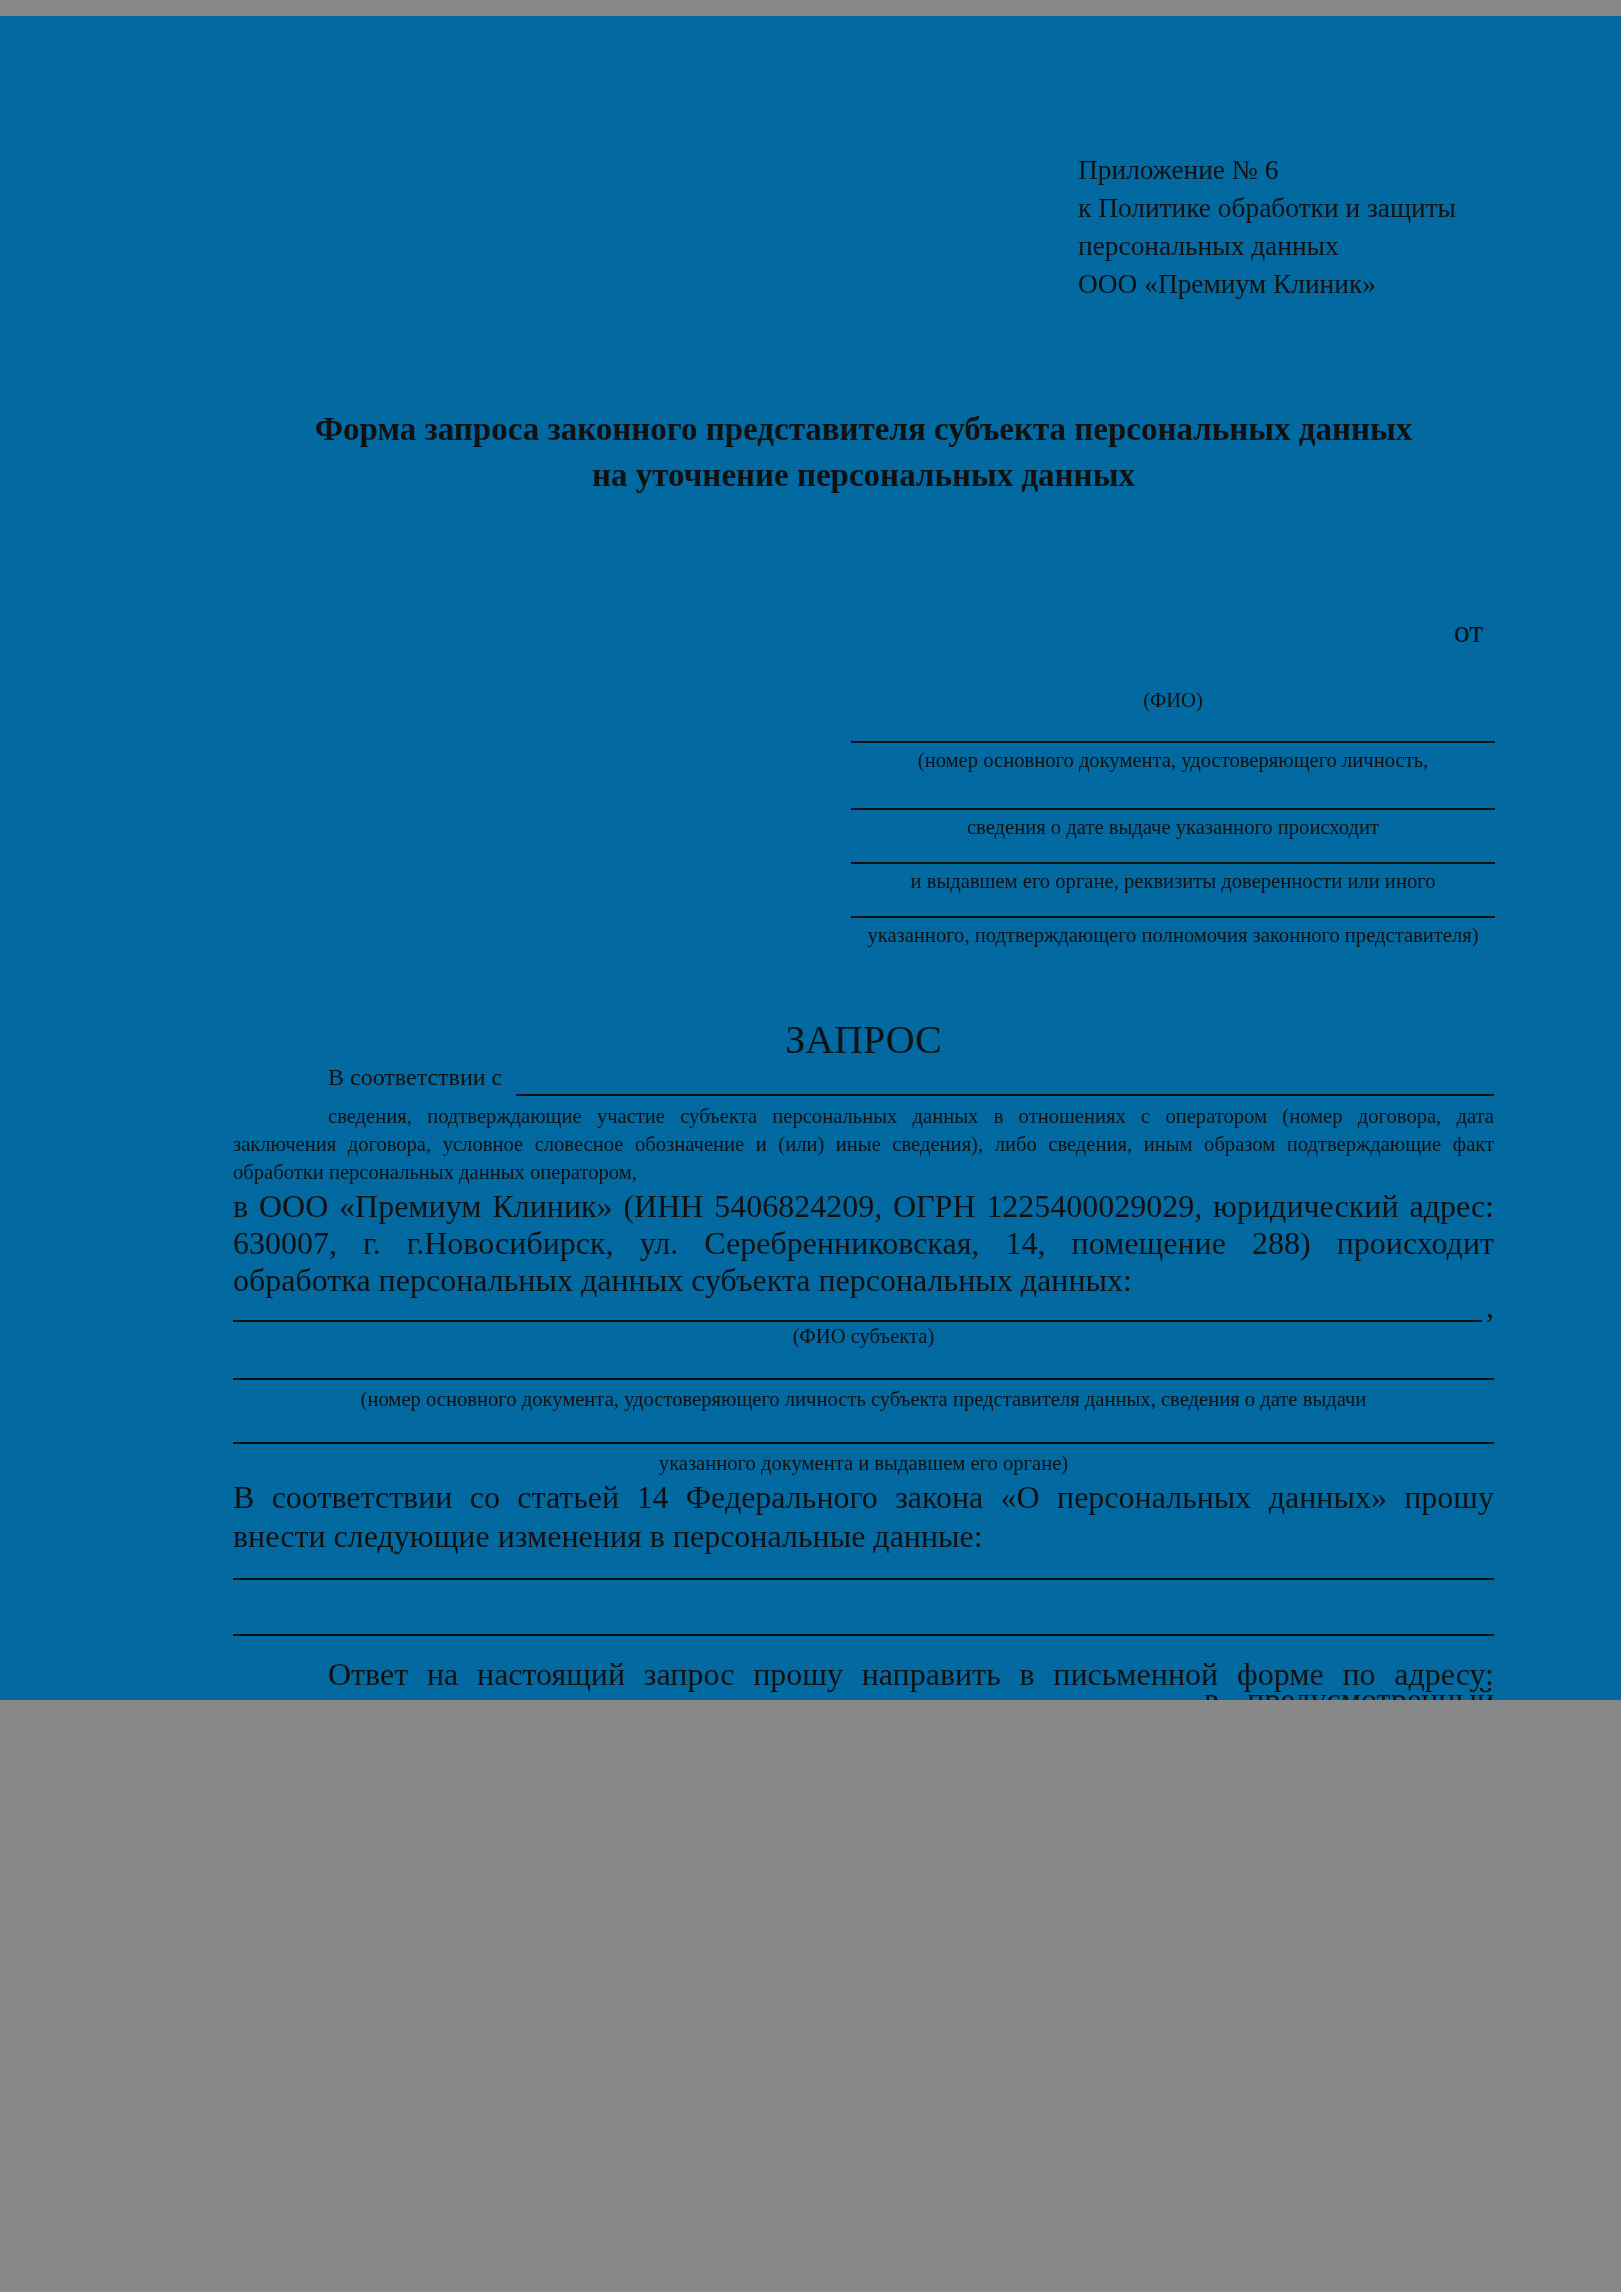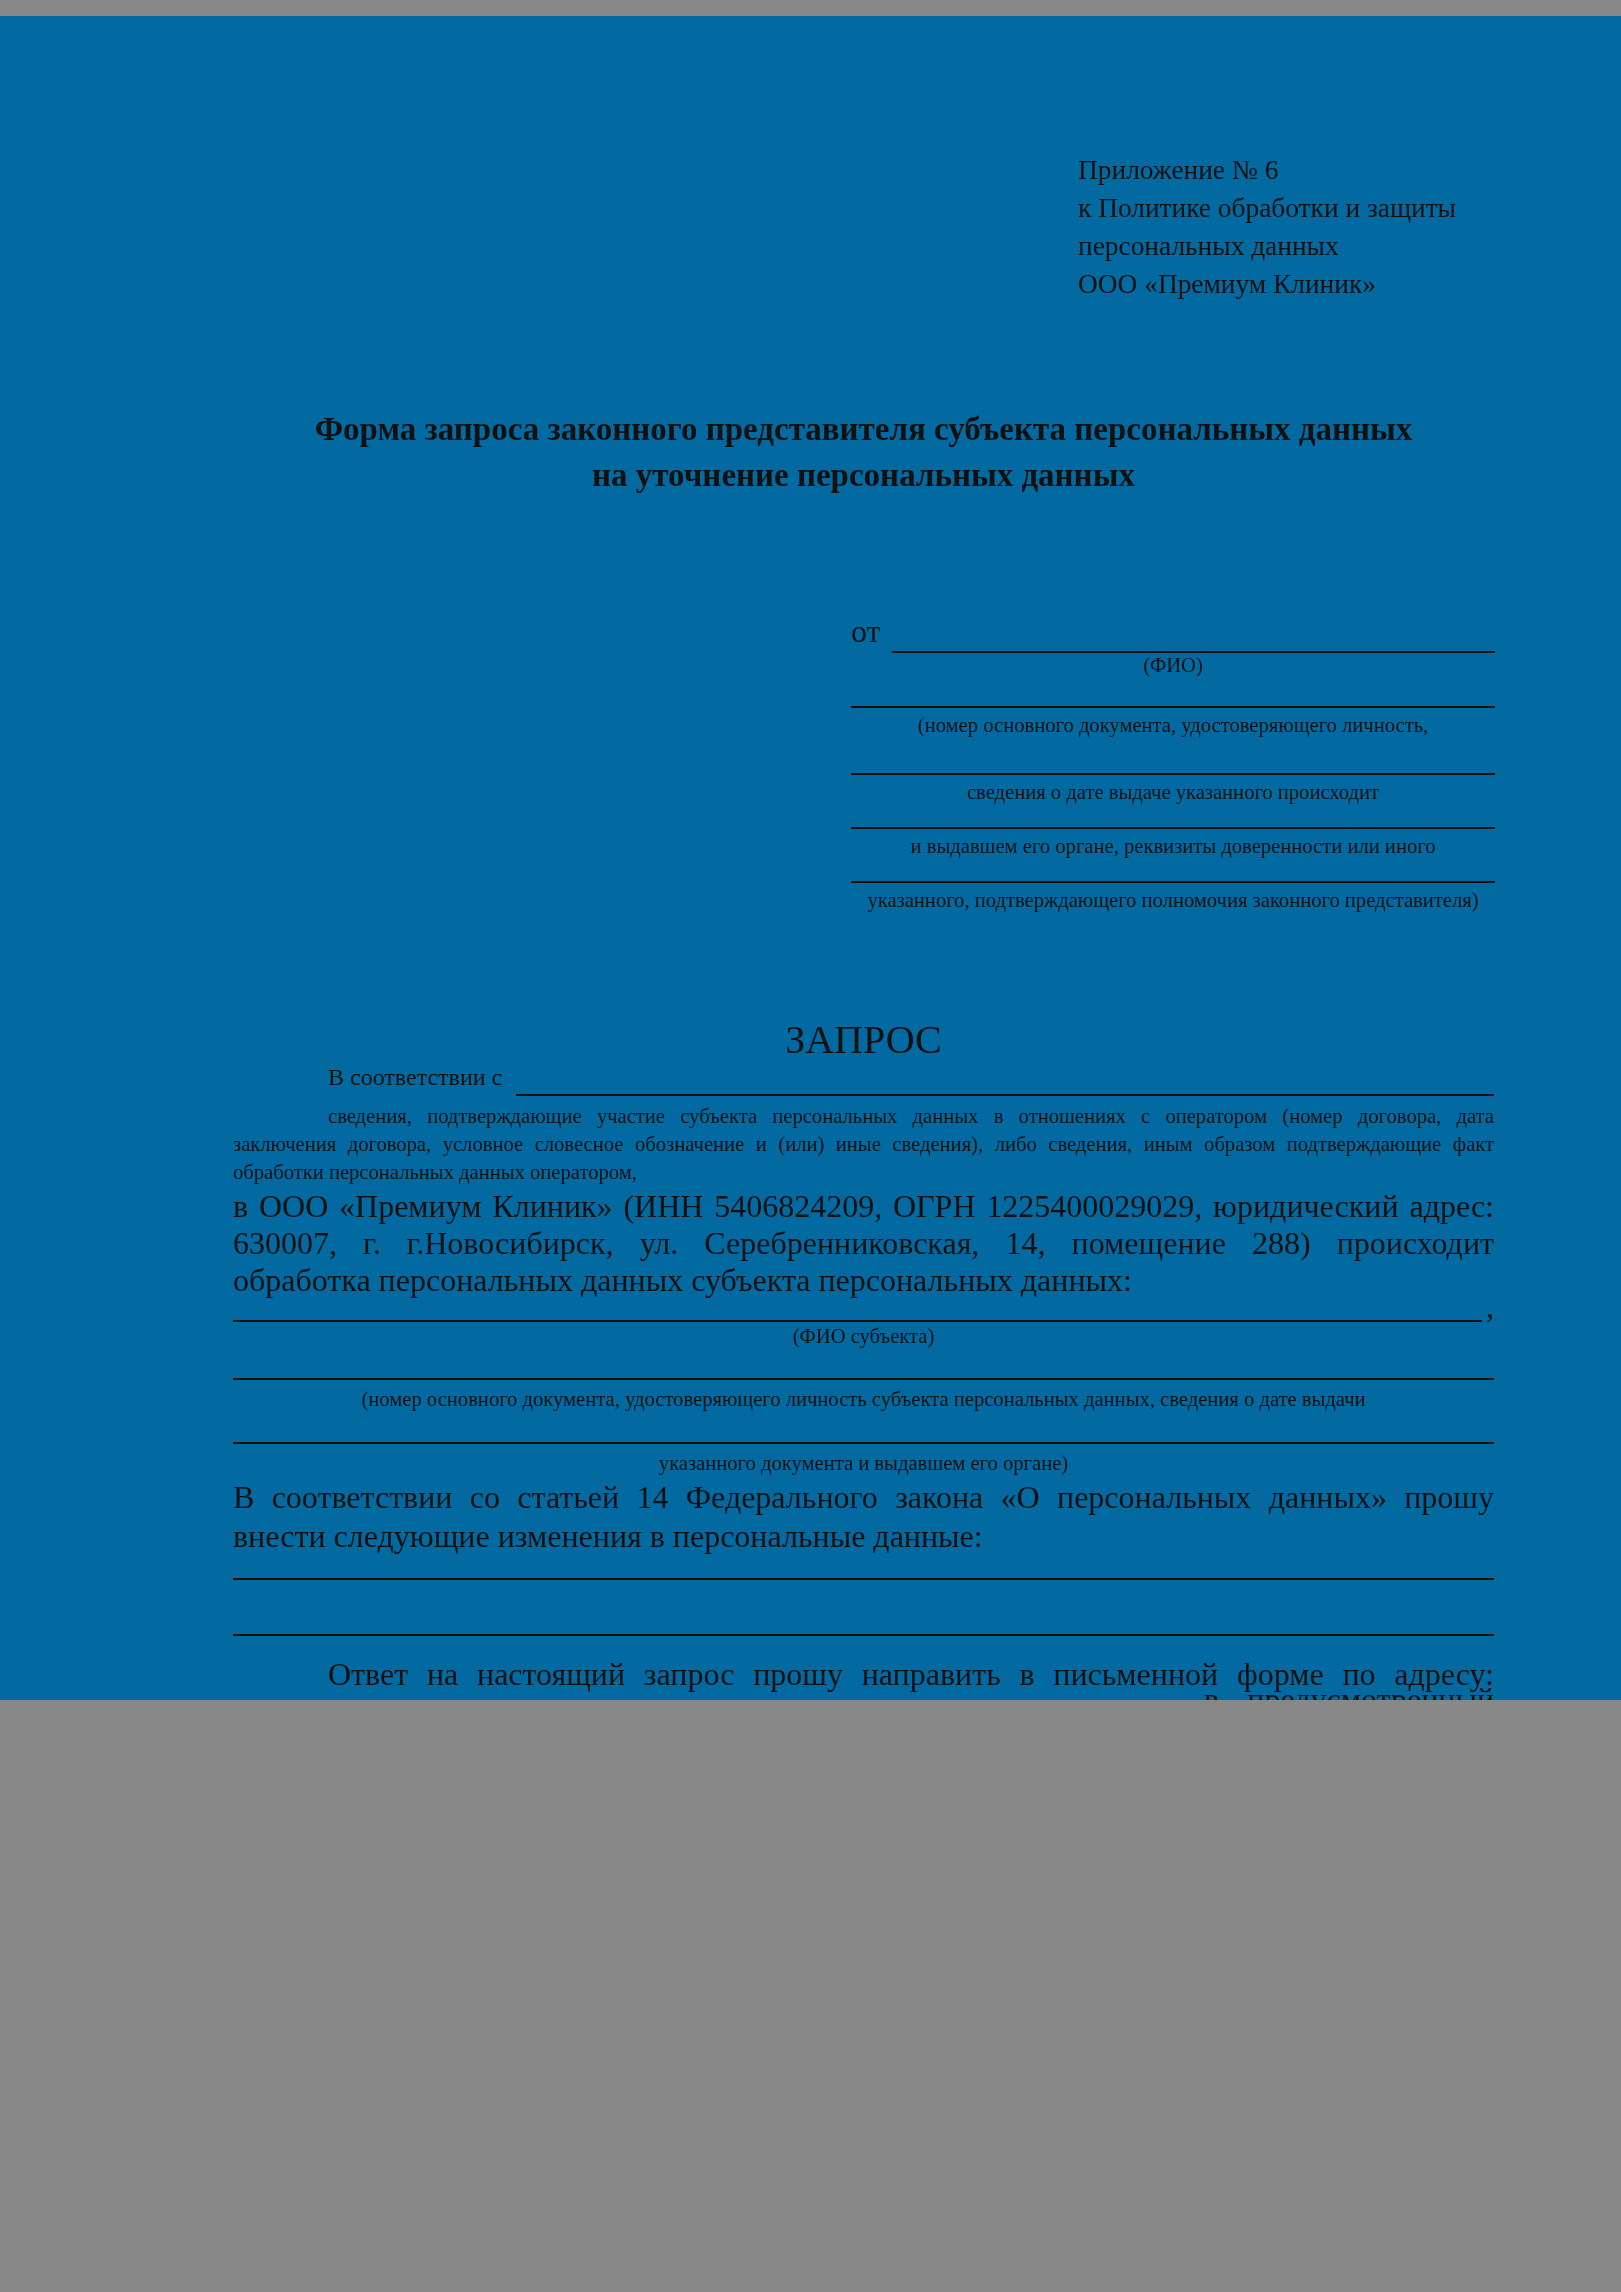--- a/index.html
+++ b/index.html
@@ -12,21 +12,21 @@
     color:#111;
     overflow:hidden;
   }
   .abs{position:absolute;}
   
   .header{left:1078px;top:135px;width:441px;font-size:27.4px;line-height:38px;}
   
   .title{left:233px;top:390px;width:1261px;text-align:center;font-weight:bold;font-size:33px;line-height:46px;}
   
   .addr{left:851px;top:594px;width:644px;font-size:32px;line-height:43px;}
-  .from-row{display:flex;align-items:flex-end;}
+  .from-row{display:flex;align-items:flex-end;flex-direction:column;}
   .from-row .lbl{flex:0 0 auto;padding-right:11.8px;}
   .fill{flex:1 1 auto;border-bottom:2.9px solid #111;height:33px;}
   .smallcap{font-size:20.6px;line-height:25.5px;text-align:center;}
   .group-rule{border-top:2.9px solid #111;height:0;}
   .g1{margin-top:27.4px;}
   .g2{margin-top:35px;}
   .g3{margin-top:21.6px;}
   .g4{margin-top:21.6px;}
   .group-rule + .smallcap{margin-top:4.9px;}
   
@@ -117,21 +117,21 @@
     <div>обработка персональных данных субъекта персональных данных:</div>
   </div>
 
   <div class="abs fio-line">
     <span class="fill"></span>
     <span class="comma">,</span>
   </div>
   <div class="abs cap-wide smallcap" style="top:1308px;">(ФИО субъекта)</div>
 
   <div class="abs rule" style="top:1362px;"></div>
-  <div class="abs cap-wide smallcap" style="top:1371px;">(номер основного документа, удостоверяющего личность субъекта персональных данных, сведения о дате выдачи</div>
+  <div class="abs cap-wide smallcap" style="top:1371px;">(номер основного документа, удостоверяющего личность субъекта представителя данных, сведения о дате выдачи</div>
 
   <div class="abs rule" style="top:1426px;"></div>
   <div class="abs cap-wide smallcap" style="top:1435px;">указанного документа и выдавшем его органе)</div>
 
   <div class="abs bodypar law" style="line-height:39px;">
     <div class="jlast">В соответствии со статьей 14 Федерального закона «О персональных данных» прошу</div>
     <div>внести следующие изменения в персональные данные:</div>
   </div>
 
   <div class="abs rule" style="top:1562px;"></div>

